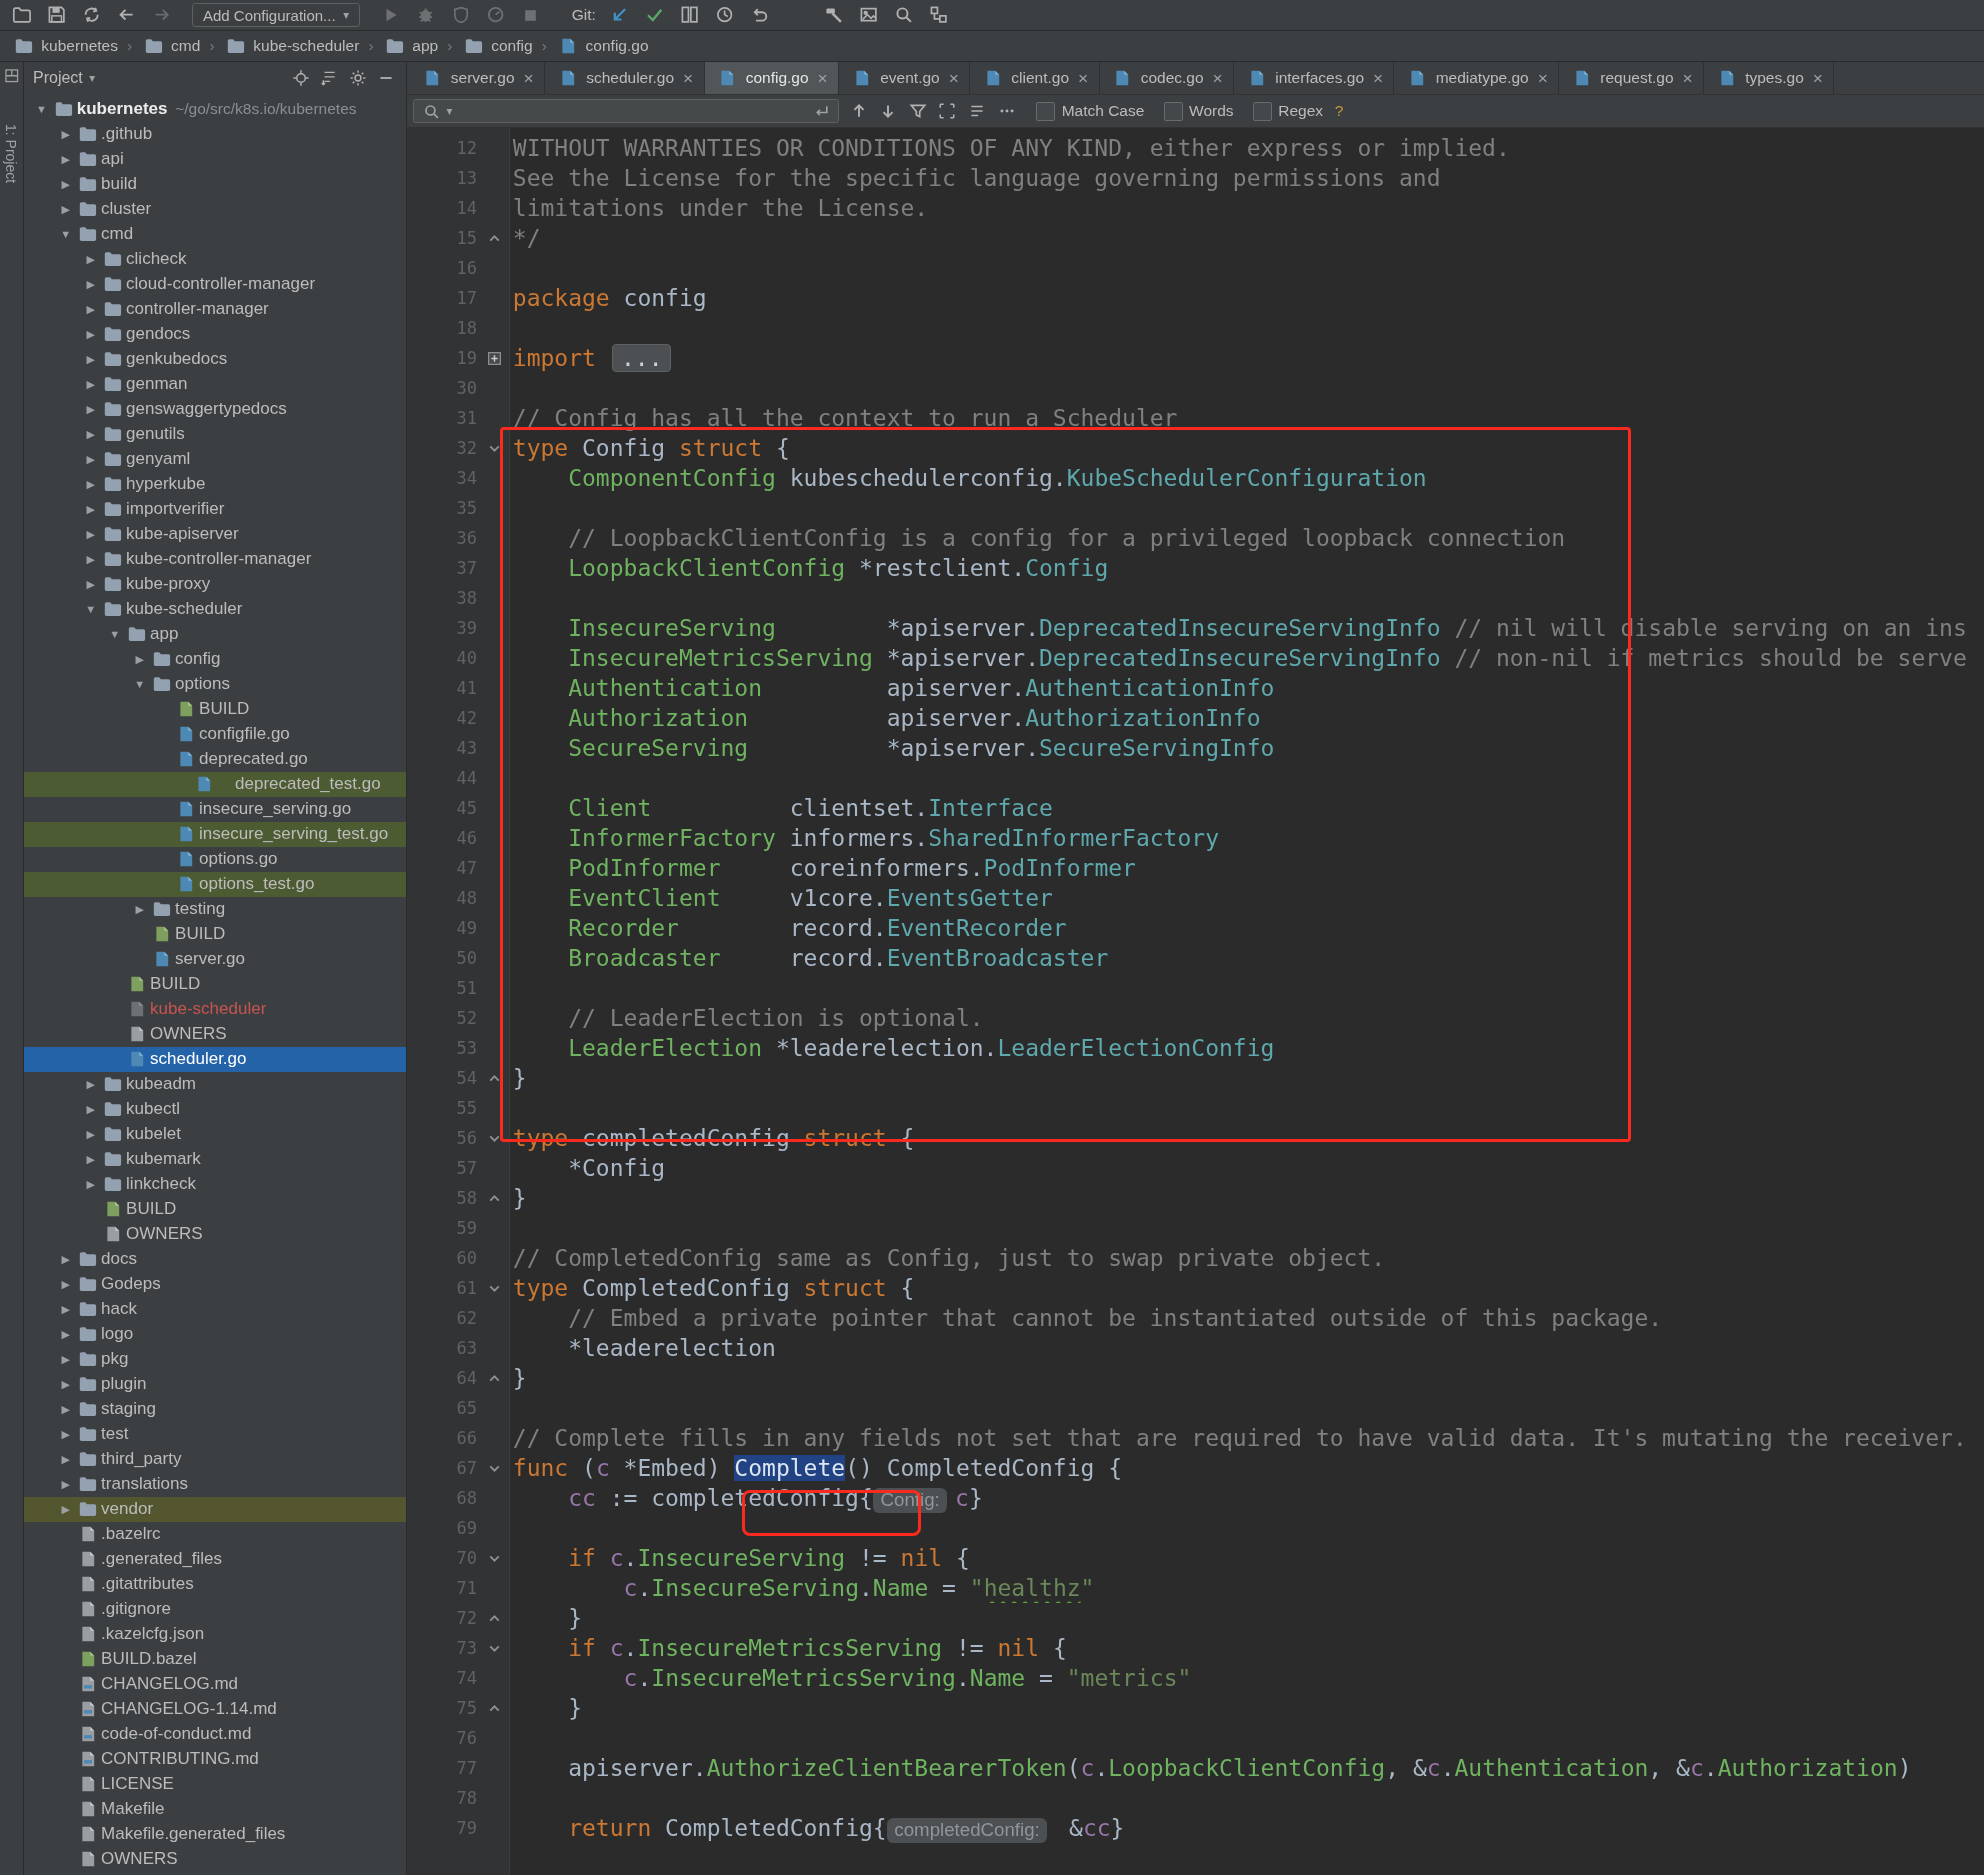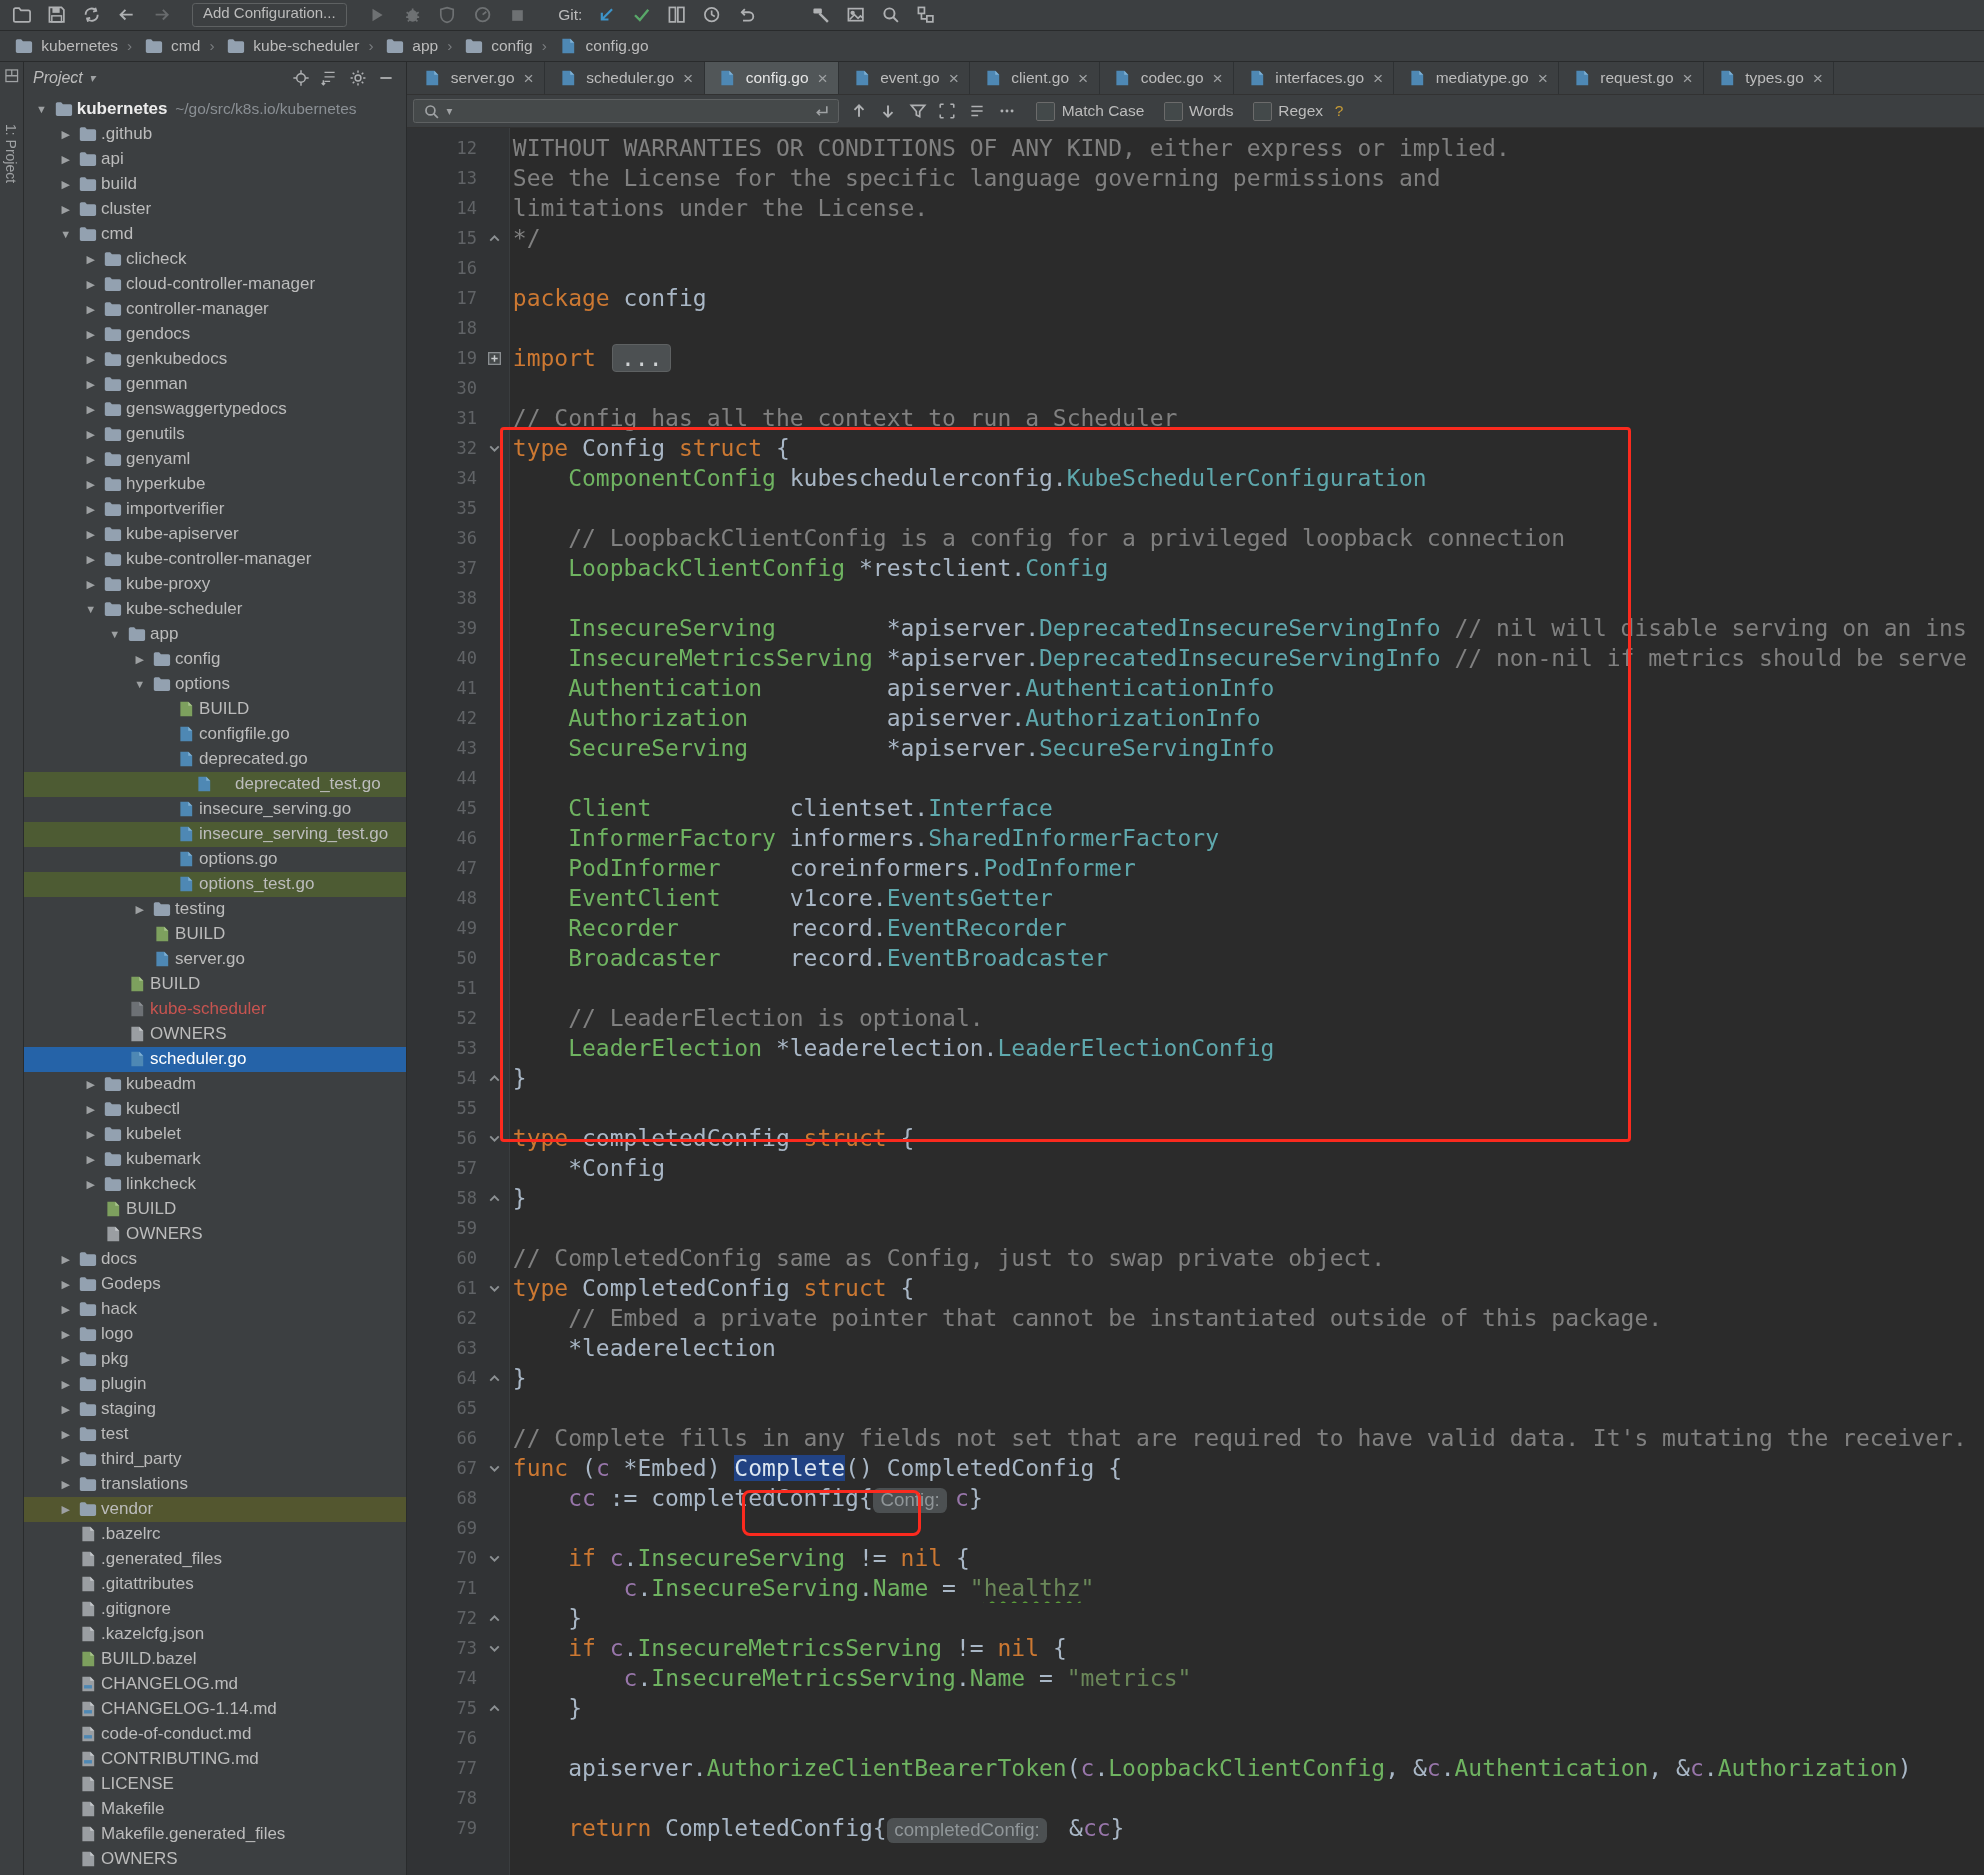--- a/index.html
+++ b/index.html
@@ -5,42 +5,42 @@
   html,body{margin:0;padding:0;background:#2b2b2b;}
   #app{position:relative;width:1985px;height:1875px;overflow:hidden;background:#2b2b2b;
        font-family:"Liberation Sans",sans-serif;-webkit-font-smoothing:antialiased;}
 
   
   .toolbar{position:absolute;top:0;left:0;right:0;height:31px;box-sizing:border-box;
            background:#3c3f41;border-bottom:0.6px solid #292b2c;display:flex;align-items:center;
            gap:13px;padding:0 10.3px;}
   .tbi{width:22px;height:22px;display:flex;align-items:center;justify-content:center;flex:none;}
   .add-config{display:flex;align-items:center;gap:7.7px;border:0.6px solid #5e6162;border-radius:3.2px;
-              height:22px;padding:0 10.3px;color:#bcbcbc;font-size:15px;margin:0 6.4px;flex-direction:column;}
+              height:22px;padding:0 10.3px;color:#bcbcbc;font-size:15px;margin:0 6.4px;}
   .caret{color:#9fa2a4;font-size:11.6px;}
   .git-label{color:#bcbcbc;font-size:15.5px;margin-left:17px;}
   .tb-gap{width:26px;flex:none;}
 
   
   .breadcrumbs{position:absolute;top:31px;left:0;right:0;height:31px;box-sizing:border-box;
                background:#3c3f41;border-bottom:0.6px solid #292b2c;display:flex;align-items:center;
                gap:5.2px;padding:0 11.6px;font-size:15.5px;color:#bcbcbc;}
   .bc-item{display:flex;align-items:center;gap:5.2px;}
   .bc-sep{color:#7b7e80;margin:0 3.9px;}
 
   
   .main{position:absolute;top:62px;left:0;right:0;bottom:0;display:flex;}
   .toolstrip{width:23px;flex:none;background:#3c3f41;border-right:0.6px solid #292b2c;position:relative;}
   .strip-icon{position:absolute;top:6.4px;left:3.9px;}
   .vtext{position:absolute;top:62px;left:2.6px;writing-mode:vertical-rl;color:#9fa2a4;font-size:14px;white-space:nowrap;}
 
   .project-panel{width:382px;flex:none;background:#3c3f41;border-right:0.6px solid #292b2c;
                  display:flex;flex-direction:column;overflow:hidden;}
   .panel-header{height:32px;flex:none;display:flex;align-items:center;gap:6.4px;padding:0 9px;
-                color:#bcbcbc;font-size:16px;font-style:italic;}
+                color:#bcbcbc;font-size:16px;}
   .ph-spacer{flex:1;}
   .tree{flex:1;overflow:hidden;padding-top:2.6px;}
   .trow{display:flex;align-items:center;height:25px;font-size:17px;color:#bcbcbc;
         white-space:nowrap;overflow:hidden;}
   .arrow{width:19.3px;flex:none;text-align:center;color:#9da0a2;font-size:11px;}
   .ticon{width:24.5px;flex:none;display:inline-flex;justify-content:center;align-items:center;}
   .tlabel{margin-left:1.3px;}
   .tsuffix{color:#8a8f94;font-size:15.5px;margin-left:7.7px;}
   .root{color:#ececec;font-weight:bold;}
   .binred{color:#c75450;}

